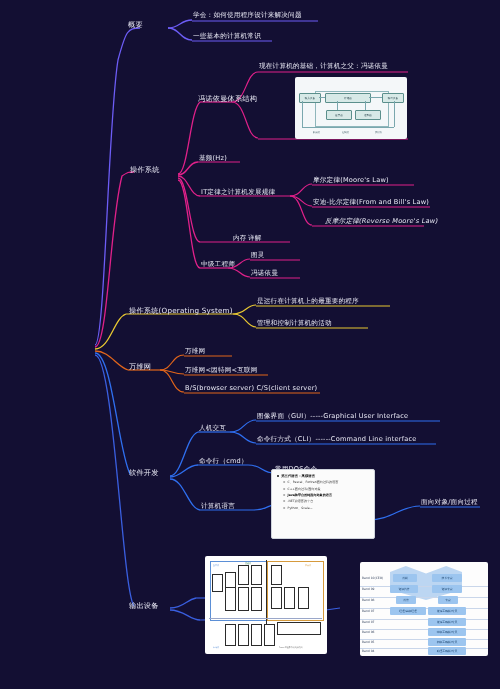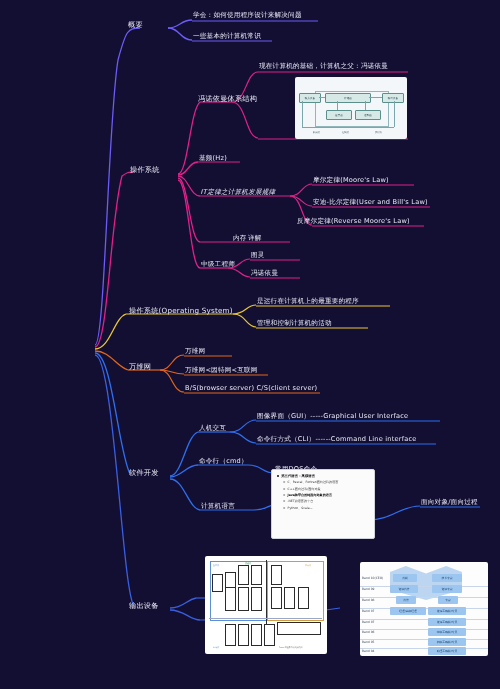--- a/index.html
+++ b/index.html
@@ -188,24 +188,24 @@
     <div class="ln" style="left:7px;top:50px;width:92px;height:0.7px;"></div>
     <div class="ln" style="left:99px;top:24px;width:0.7px;height:26px;"></div>
     <div class="ln" style="left:42px;top:24px;width:0.7px;height:9px;"></div>
     <div class="ln" style="left:70px;top:24px;width:0.7px;height:9px;"></div>
     <div class="legend" style="left:18px;top:54px;">数据流</div>
     <div class="legend" style="left:47px;top:54px;">控制流</div>
     <div class="legend" style="left:80px;top:54px;">反馈线</div>
   </div>
 
   <div class="node t8" style="left:199px;top:155px;">基频(Hz)</div>
-  <div class="node t8" style="left:201px;top:189px;font-style:italic;">IT定律之计算机发展规律</div>
+  <div class="node t8" style="left:201px;top:189px;">IT定律之计算机发展规律</div>
   <div class="node t8" style="left:313px;top:177px;">摩尔定律(Moore's Law)</div>
-  <div class="node t8" style="left:313px;top:199px;">安迪-比尔定律(User and Bill's Law)</div>
-  <div class="node t8" style="left:297px;top:218px;">反摩尔定律(Reverse Moore's Law)</div>
+  <div class="node t8" style="left:313px;top:199px;">安迪-比尔定律(From and Bill's Law)</div>
+  <div class="node t8" style="left:325px;top:218px;font-style:italic;">反摩尔定律(Reverse Moore's Law)</div>
   <div class="node t8" style="left:201px;top:235px;padding-left:32px;">内存</div>
   <div class="node t8" style="left:248px;top:235px;">详解</div>
   <div class="node t8" style="left:201px;top:261px;">中级工程师</div>
   <div class="node t8" style="left:251px;top:252px;">图灵</div>
   <div class="node t8" style="left:251px;top:270px;">冯诺依曼</div>
 
   <div class="node t9" style="left:129px;top:307px;">操作系统(Operating System)</div>
   <div class="node t8" style="left:257px;top:298px;">是运行在计算机上的最重要的程序</div>
   <div class="node t8" style="left:257px;top:320px;">管理和控制计算机的活动</div>
 

